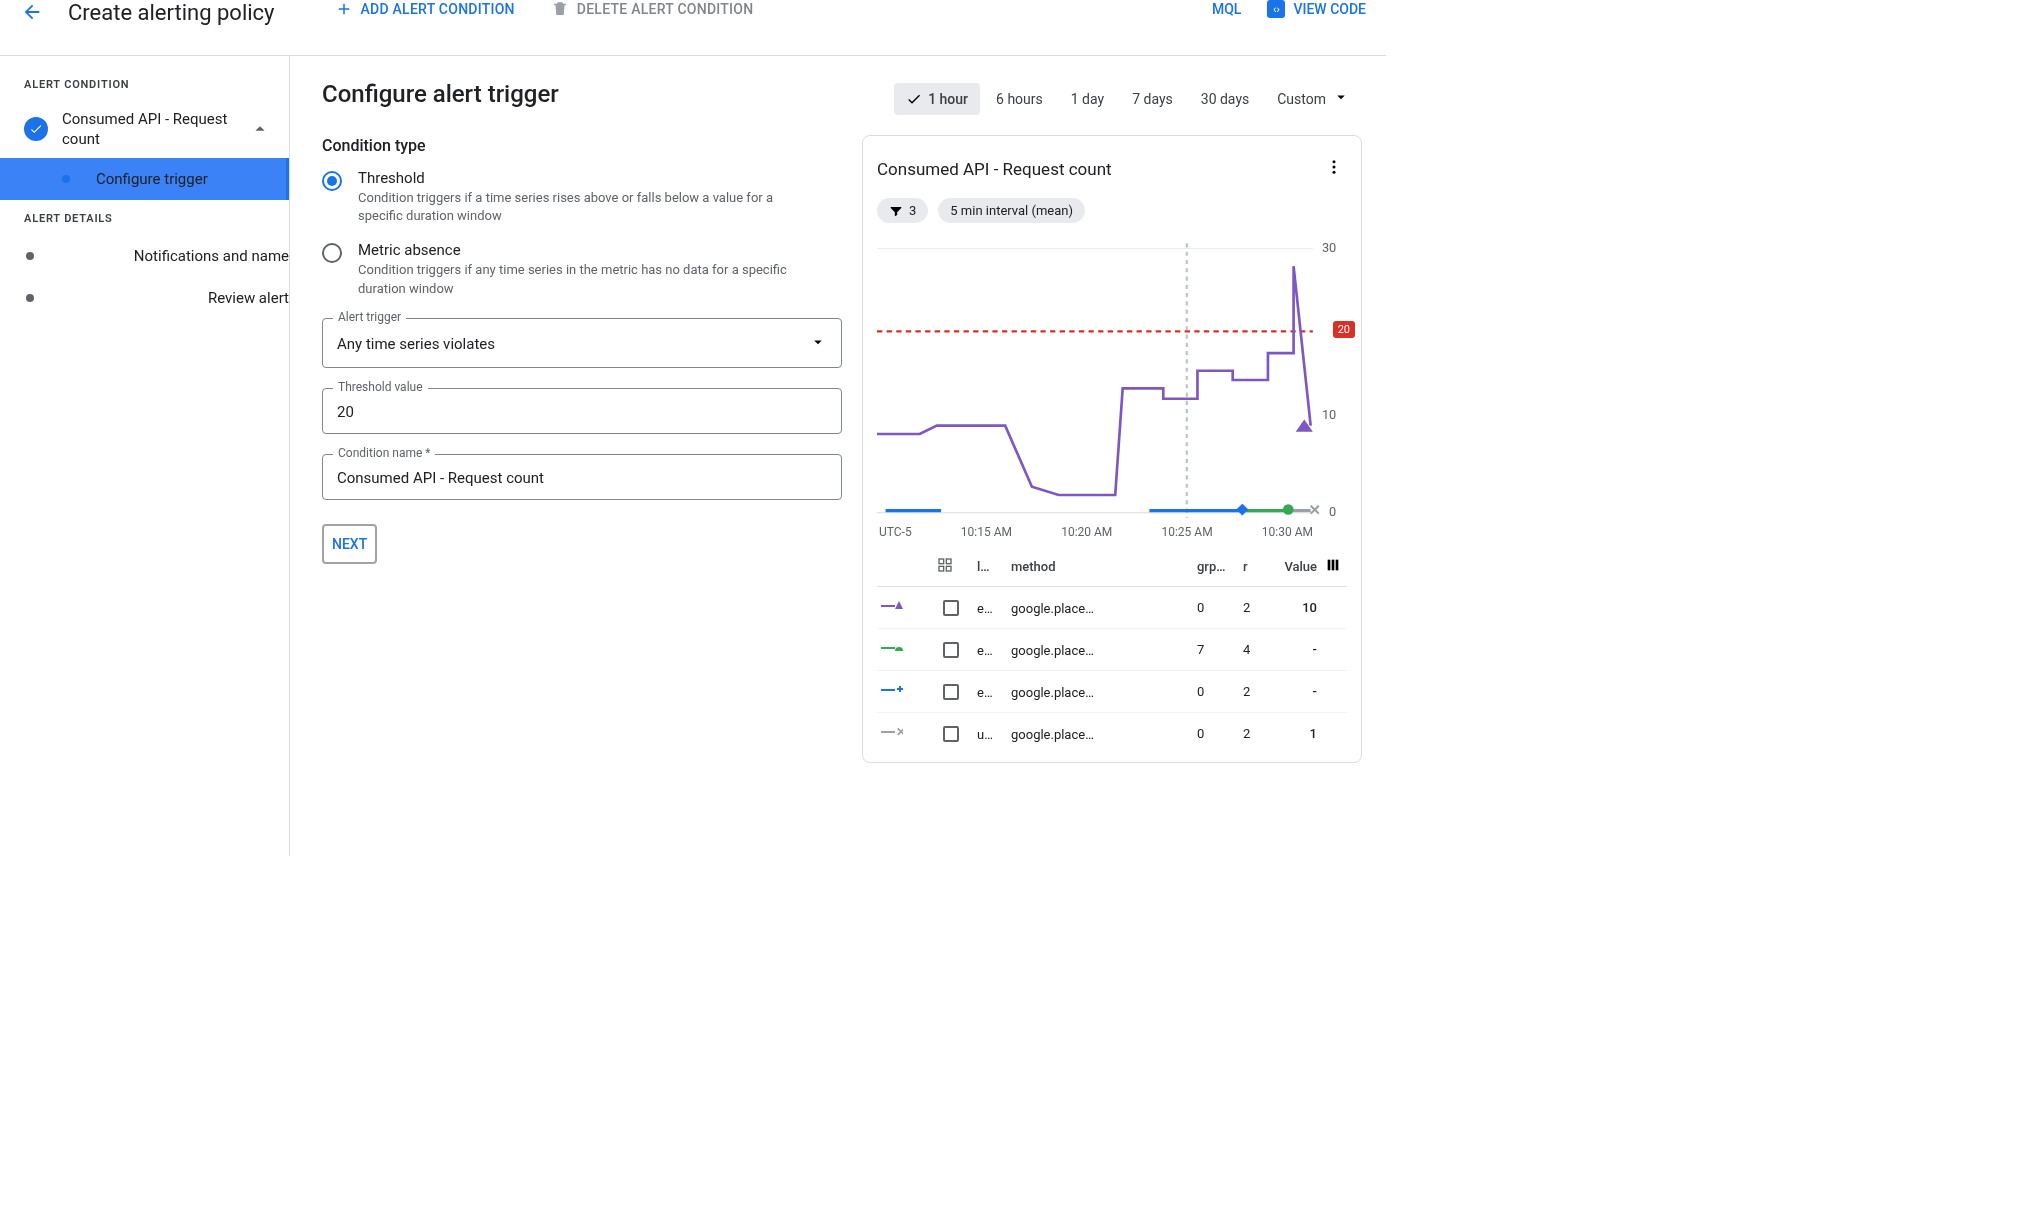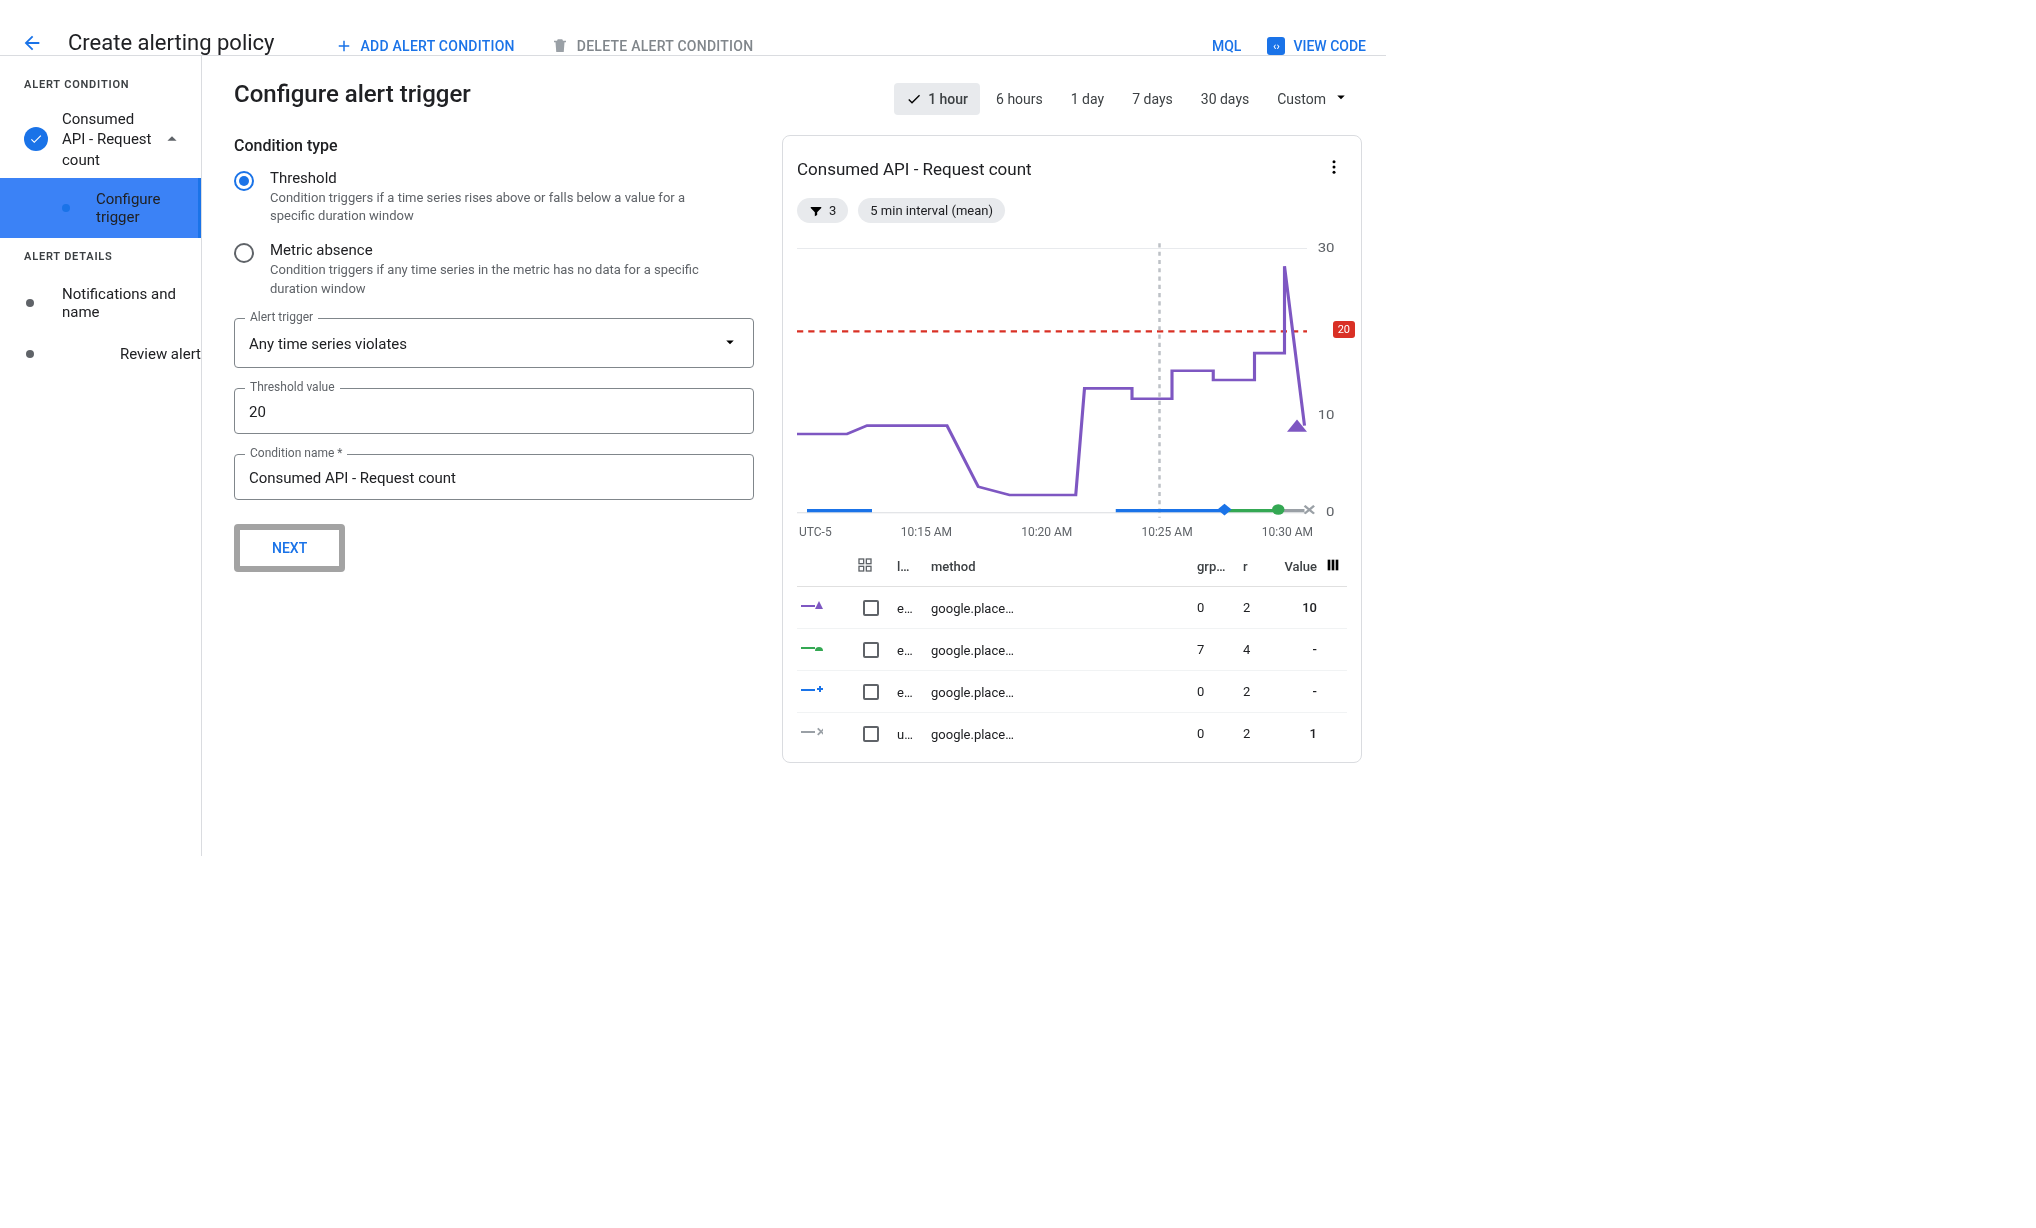--- a/index.html
+++ b/index.html
@@ -1,20 +1,20 @@
 <!DOCTYPE html>
 <html><head>
 <meta charset="utf-8">
 <style>
   * { box-sizing: border-box; }
   html, body { margin: 0; padding: 0; font-family: "Google Sans", Roboto, "Helvetica Neue", Arial, sans-serif; color: #202124; background: #fff; }
   body { width: 1386px; }
 
   
-  .top-bar { height: 56px; border-bottom: 1px solid #dadce0; display: flex; align-items: flex-end; padding: 0 20px; }
+  .top-bar { height: 56px; border-bottom: 1px solid #dadce0; display: flex; align-items: flex-start; padding: 0 20px; }
   .back-btn { width: 24px; height: 24px; display: flex; align-items: center; justify-content: center; cursor: pointer; color: #1a73e8; margin-right: 24px; }
   .page-title { font-size: 22px; font-weight: 400; flex-shrink: 0; }
   .top-spacer { width: 60px; }
   .top-action { display: flex; align-items: center; font-size: 14px; font-weight: 500; letter-spacing: .25px; cursor: pointer; margin-right: 36px; }
   .top-action.primary { color: #1a73e8; }
   .top-action.disabled { color: #80868b; }
   .top-action .icon { margin-right: 8px; display: flex; }
   .top-right { margin-left: auto; display: flex; align-items: center; }
   .top-right .mql { color: #1a73e8; font-weight: 500; font-size: 14px; margin-right: 26px; cursor: pointer; }
   .top-right .view-code { color: #1a73e8; font-weight: 500; font-size: 14px; display: flex; align-items: center; cursor: pointer; }
@@ -46,24 +46,24 @@
   .radio.checked { border-color: #1a73e8; }
   .radio.checked::after { content: ""; width: 10px; height: 10px; background: #1a73e8; border-radius: 50%; }
   .radio-label { font-size: 15px; margin-bottom: 2px; }
   .radio-desc { font-size: 13px; color: #5f6368; line-height: 1.4; max-width: 460px; }
   .field { margin-top: 20px; }
   .outlined { border: 1px solid #80868b; border-radius: 4px; padding: 14px 14px 12px; position: relative; display: flex; align-items: center; }
   .outlined .label { position: absolute; top: -9px; left: 10px; background: #fff; padding: 0 5px; font-size: 12px; color: #5f6368; }
   .outlined .value { font-size: 15px; flex: 1; }
   .outlined .dropdown-icon { color: #3c4043; }
   .helper { font-size: 13px; color: #5f6368; margin-top: 8px; line-height: 1.4; max-width: 480px; }
-  .next-btn { margin-top: 24px; display: inline-block; border: 6px solid #a3a3a3; border-radius: 4px; padding: 10px 32px; color: #1a73e8; font-weight: 500; font-size: 14px; cursor: pointer; }
+  .next-btn { margin-top: 24px; display: inline-block; border: 2px solid #a3a3a3; border-radius: 4px; padding: 10px 8px; color: #1a73e8; font-weight: 500; font-size: 14px; cursor: pointer; }
 
   
-  .right-col { width: 580px; margin-left: 28px; }
+  .right-col { width: 500px; margin-left: 20px; }
   .time-tabs { display: flex; align-items: center; justify-content: flex-end; gap: 4px; margin-bottom: 18px; }
   .time-tab { padding: 8px 12px; font-size: 14px; color: #3c4043; border-radius: 4px; cursor: pointer; display: flex; align-items: center; }
   .time-tab.active { background: #e8eaed; font-weight: 500; }
   .time-tab .check { margin-right: 6px; display: flex; }
   .time-custom { display: flex; align-items: center; cursor: pointer; }
   .chart-card { border: 1px solid #dadce0; border-radius: 8px; padding: 18px 14px 8px; }
   .chart-head { display: flex; align-items: center; margin-bottom: 14px; }
   .chart-title { font-size: 17px; font-weight: 400; flex: 1; }
   .kebab { color: #5f6368; cursor: pointer; padding: 4px; }
   .chips { display: flex; gap: 10px; margin-bottom: 10px; }

